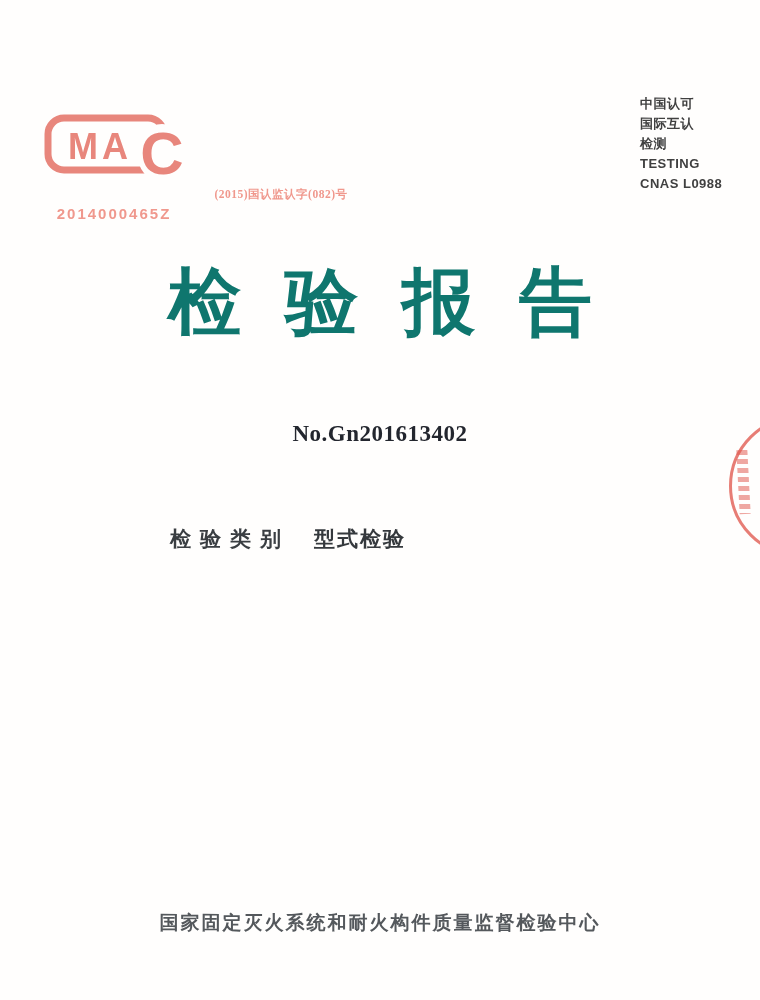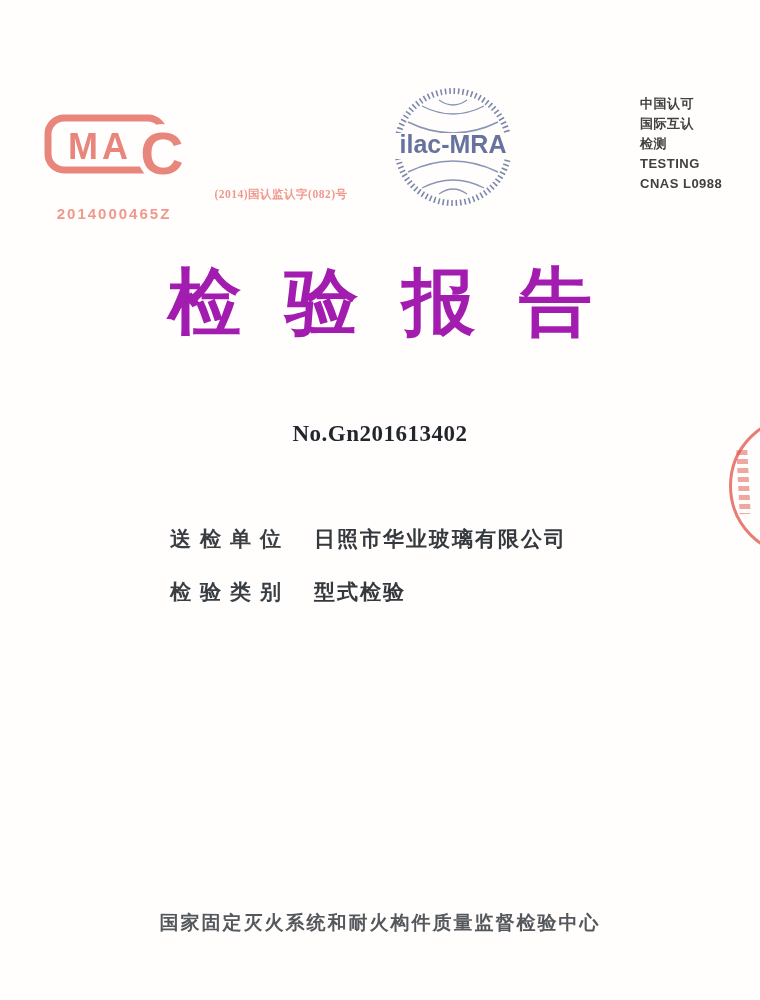--- a/index.html
+++ b/index.html
@@ -17,21 +17,21 @@
   .cal-cert{position:absolute;left:192px;top:187px;width:178px;text-align:center;
     font-size:11.5px;font-weight:bold;color:#f0988d;letter-spacing:0.5px;}
   .logo-ilac{left:392px;top:86px;}
   .logo-cnas{left:498px;top:96px;}
   .cnas-caption{position:absolute;left:640px;top:94px;
     font-family:"Liberation Sans",sans-serif;font-size:13px;font-weight:bold;
     color:#404040;line-height:20px;letter-spacing:0.5px;}
   
   .title{position:absolute;left:0;right:0;top:254px;text-align:center;
     font-family:"Liberation Sans",sans-serif;font-size:73px;font-weight:bold;
-    color:#a21caf;letter-spacing:44px;padding-left:44px;white-space:nowrap;}
+    color:#0f766e;letter-spacing:44px;padding-left:44px;white-space:nowrap;}
   .report-no{position:absolute;left:0;right:0;top:421px;text-align:center;
     font-size:23px;font-weight:600;color:#23262e;letter-spacing:0.5px;}
   
   .seal-circle{position:absolute;left:729px;top:415px;width:136px;height:136px;
     border-radius:50%;border:3.5px solid rgba(224,88,78,0.78);}
   .seal-glyphs{position:absolute;left:738px;top:450px;width:11px;height:64px;
     transform:rotate(-3deg);opacity:0.7;
     background:repeating-linear-gradient(to bottom,
       rgba(224,88,78,0.75) 0 5px, rgba(224,88,78,0) 5px 9px);}
   
@@ -53,58 +53,41 @@
   <div class="logo logo-cma">
     <svg width="148" height="80" viewBox="0 0 148 80">
       <rect x="6" y="10" width="116" height="52" rx="16" fill="none" stroke="#e8867c" stroke-width="7"></rect>
       <ellipse cx="120" cy="45" rx="25" ry="29" fill="#fffefd"></ellipse>
       <text x="120" y="66" text-anchor="middle" font-size="60" font-weight="bold" fill="#e8867c">C</text>
       <text x="58" y="51" text-anchor="middle" font-size="36" font-weight="bold" letter-spacing="4" fill="#e8867c">MA</text>
     </svg>
   </div>
   <div class="cma-cert">2014000465Z</div>
 
-  <div class="cal-cert">(2014)国认监认字(082)号</div>
+  <div class="cal-cert">(2015)国认监认字(082)号</div>
 
-  <div class="logo logo-ilac">
-    <svg width="122" height="122" viewBox="0 0 122 122">
-      <circle cx="61" cy="61" r="56" fill="#fffefd" stroke="#7d88ab" stroke-width="6" stroke-dasharray="1.6 2.8"></circle>
-      <path d="M16 36 Q61 58 106 36" fill="none" stroke="#8a94b5" stroke-width="1.6"></path>
-      <path d="M30 20 Q61 36 92 20" fill="none" stroke="#8a94b5" stroke-width="1.4"></path>
-      <path d="M16 86 Q61 64 106 86" fill="none" stroke="#8a94b5" stroke-width="1.6"></path>
-      <path d="M30 102 Q61 86 92 102" fill="none" stroke="#8a94b5" stroke-width="1.4"></path>
-      <path d="M47 14 Q61 24 75 14" fill="none" stroke="#8a94b5" stroke-width="1.3"></path>
-      <path d="M47 108 Q61 98 75 108" fill="none" stroke="#8a94b5" stroke-width="1.3"></path>
-      <rect x="2" y="47" width="118" height="26" fill="#fffefd"></rect>
-      <text x="61" y="67" text-anchor="middle" font-size="25" font-weight="bold" fill="#67739e">ilac-MRA</text>
-    </svg>
-  </div>
 
 
   <div class="cnas-caption">
     <div>中国认可</div>
     <div>国际互认</div>
     <div>检测</div>
     <div>TESTING</div>
     <div>CNAS L0988</div>
   </div>
 
   <div class="title">检验报告</div>
 
   <div class="report-no">No.Gn201613402</div>
 
   <div class="seal-circle"></div>
   <div class="seal-glyphs"></div>
 
   <div class="fields">
     <div class="field-row">
-      <span class="field-label">送检单位</span>
-      <span class="field-value">日照市华业玻璃有限公司</span>
-    </div>
-    <div class="field-row">
       <span class="field-label">检验类别</span>
       <span class="field-value">型式检验</span>
     </div>
   </div>
 
   <div class="footer">国家固定灭火系统和耐火构件质量监督检验中心</div>
 
 </div>
 
 </body></html>

